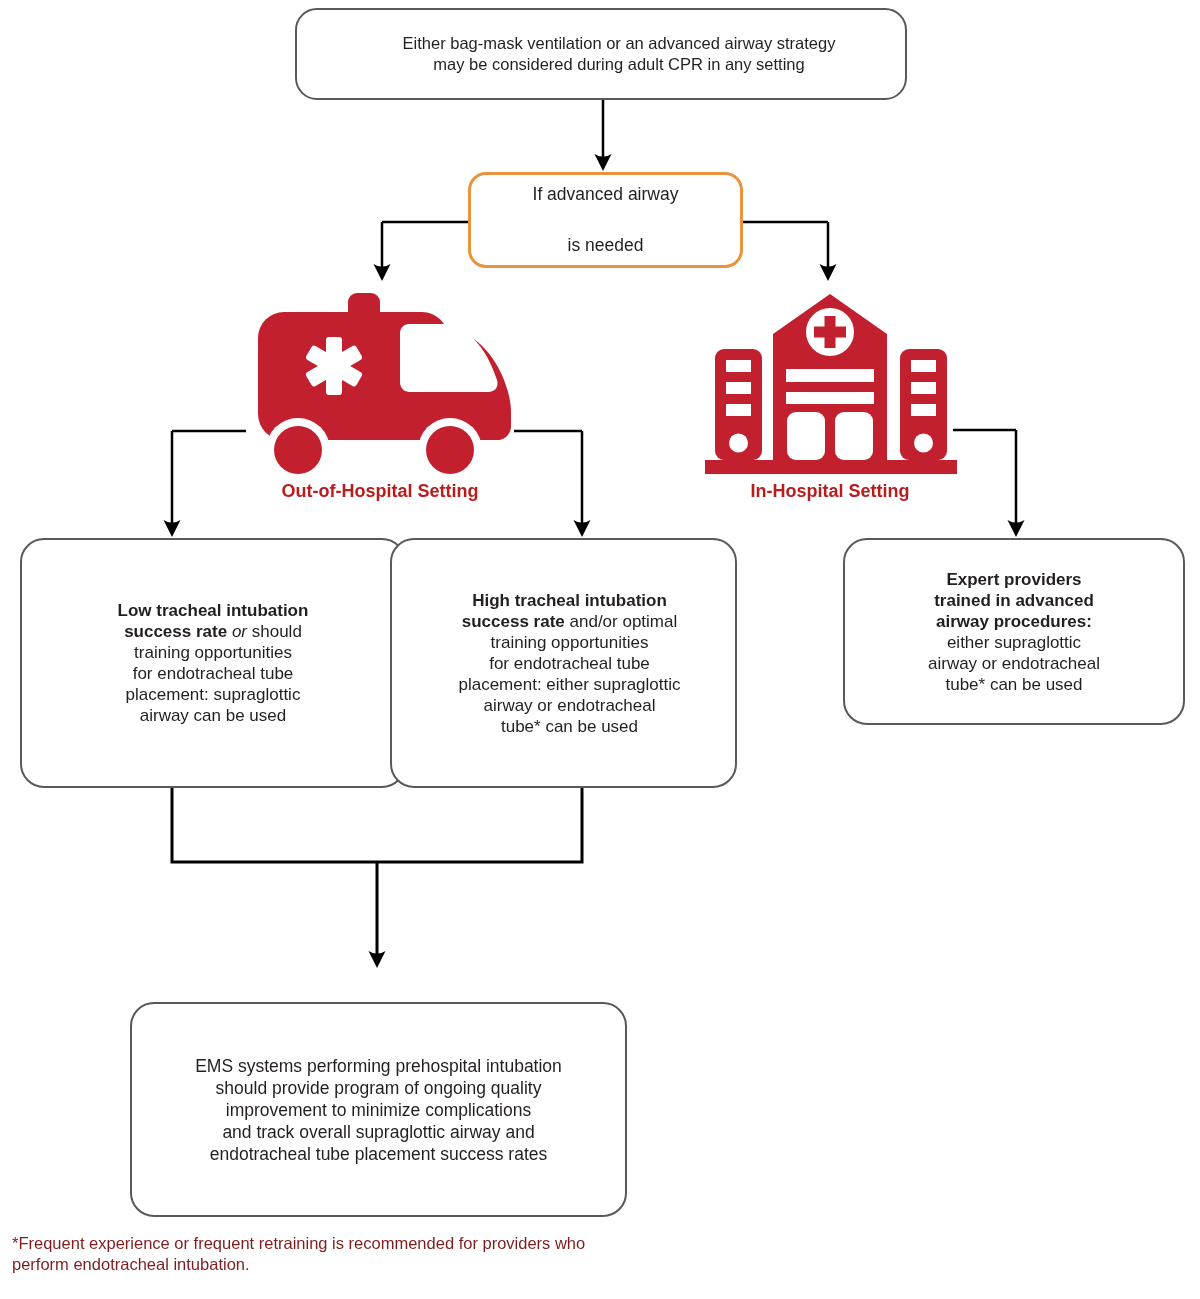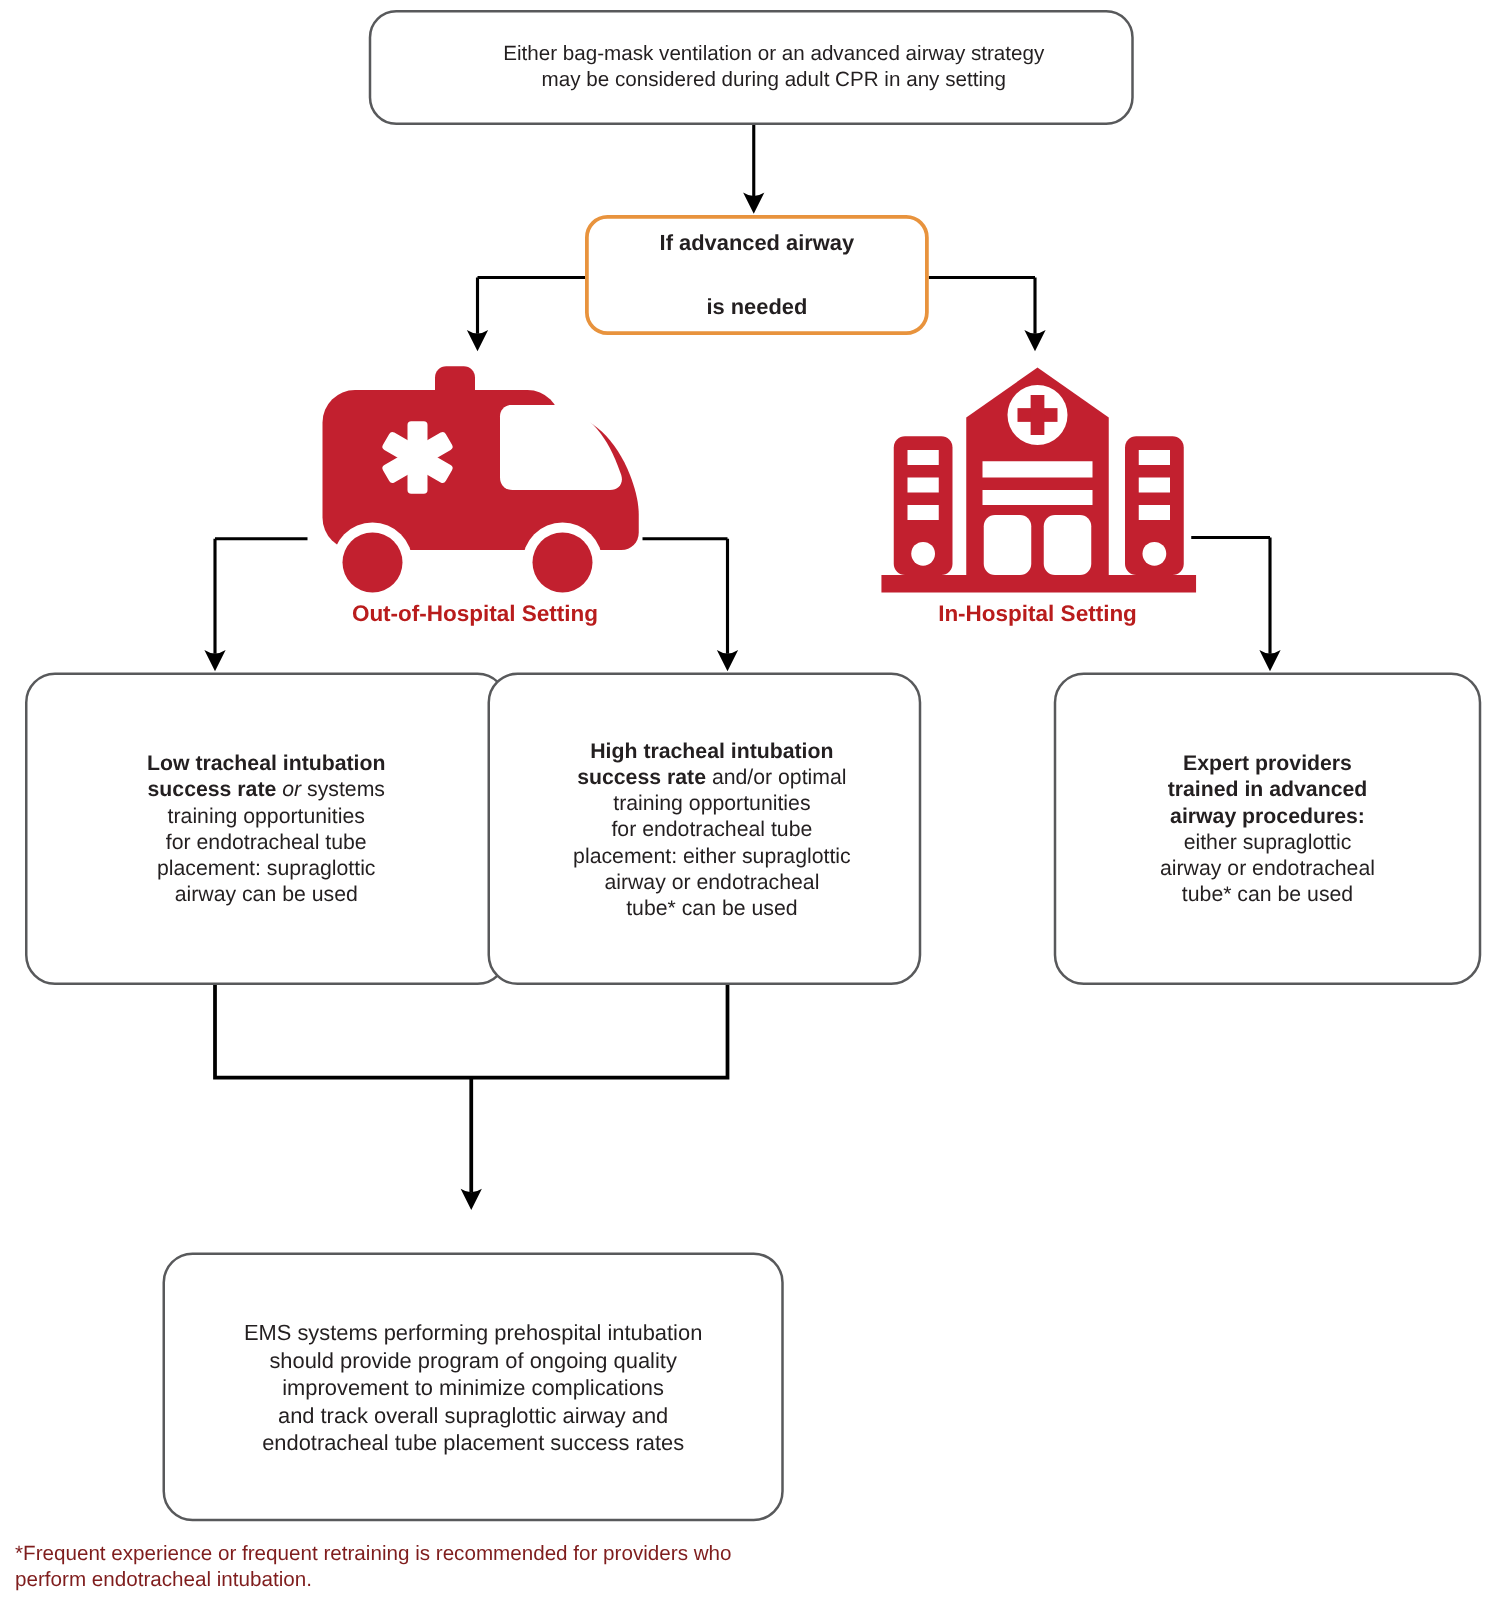--- a/index.html
+++ b/index.html
@@ -13,25 +13,25 @@
     display:flex;flex-direction:column;align-items:center;justify-content:center;
     text-align:center;font-size:17px;line-height:21px;
   }
   .node .ln{display:block;white-space:nowrap;}
   .b{font-weight:bold;}
   .it{font-style:italic;}
   #title-box{left:295px;top:8px;width:612px;height:92px;font-size:16.5px;border-radius:22px;padding-left:36px;}
   #decision-box{
     left:468px;top:172px;width:275px;height:96px;
     border:3px solid #E8933D;border-radius:18px;
-    font-weight:bold;font-size:17.5px;line-height:23px;gap:28px;
+    font-weight:normal;font-size:17.5px;line-height:23px;gap:28px;
   }
   #outcome-left{left:20px;top:538px;width:386px;height:250px;}
   #outcome-middle{left:390px;top:538px;width:347px;height:250px;padding-left:12px;}
-  #outcome-right{left:843px;top:538px;width:342px;height:250px;}
+  #outcome-right{left:843px;top:538px;width:342px;height:187px;}
   #ems-box{left:130px;top:970px;width:497px;height:215px;font-size:17.5px;line-height:22px;margin-top:32px;}
   .branch-label{
     position:absolute;text-align:center;font-weight:bold;font-size:18px;color:#b91c1c;
   }
   #out-label{left:225px;top:481px;width:310px;}
   #in-label{left:700px;top:481px;width:260px;}
   .icon-wrap{position:absolute;}
   #ambulance-wrap{left:250px;top:290px;width:268px;height:195px;}
   #hospital-wrap{left:705px;top:292px;width:252px;height:186px;}
   #connectors{position:absolute;left:0;top:0;pointer-events:none;}
@@ -125,21 +125,21 @@
         <circle cx="218.5" cy="151" r="9.5"></circle>
       </g>
     </svg>
   </div>
 
   <div class="branch-label" id="out-label">Out-of-Hospital Setting</div>
   <div class="branch-label" id="in-label">In-Hospital Setting</div>
 
   <div class="node" id="outcome-left">
     <span class="ln b">Low tracheal intubation</span>
-    <span class="ln"><span class="b">success rate</span> <span class="it">or</span> <span>systems</span></span>
+    <span class="ln"><span class="b">success rate</span> <span class="it">or</span> <span>should</span></span>
     <span class="ln">training opportunities</span>
     <span class="ln">for endotracheal tube</span>
     <span class="ln">placement: supraglottic</span>
     <span class="ln">airway can be used</span>
   </div>
 
   <div class="node" id="outcome-middle">
     <span class="ln b">High tracheal intubation</span>
     <span class="ln"><span class="b">success rate</span> <span>and/or optimal</span></span>
     <span class="ln">training opportunities</span>

